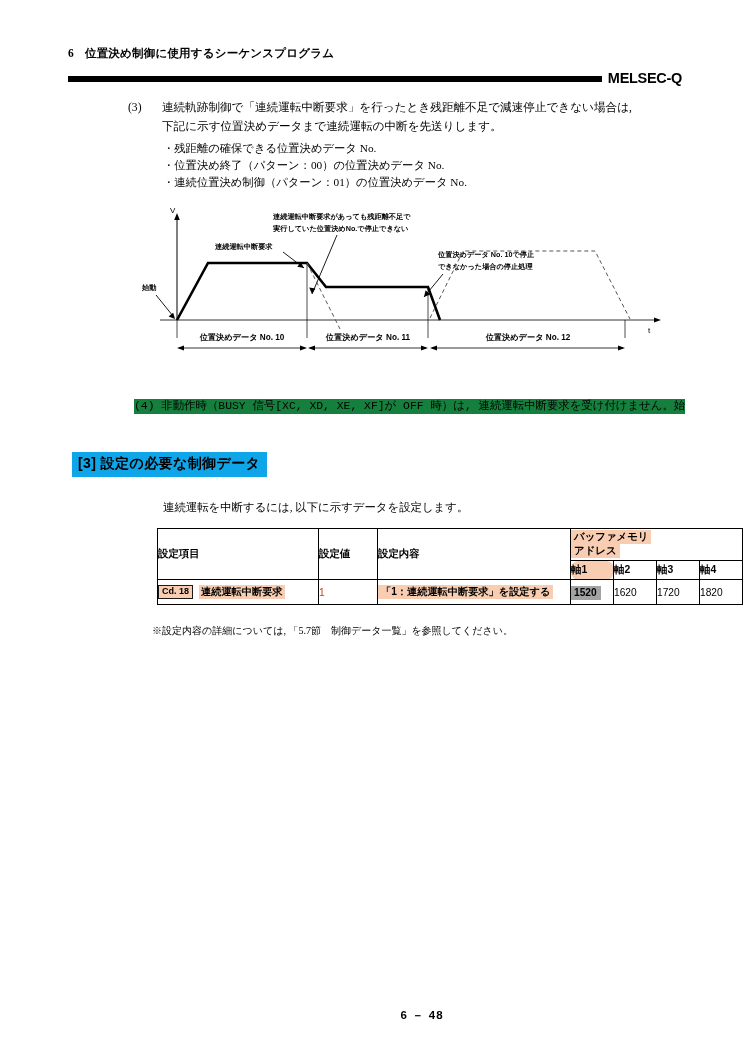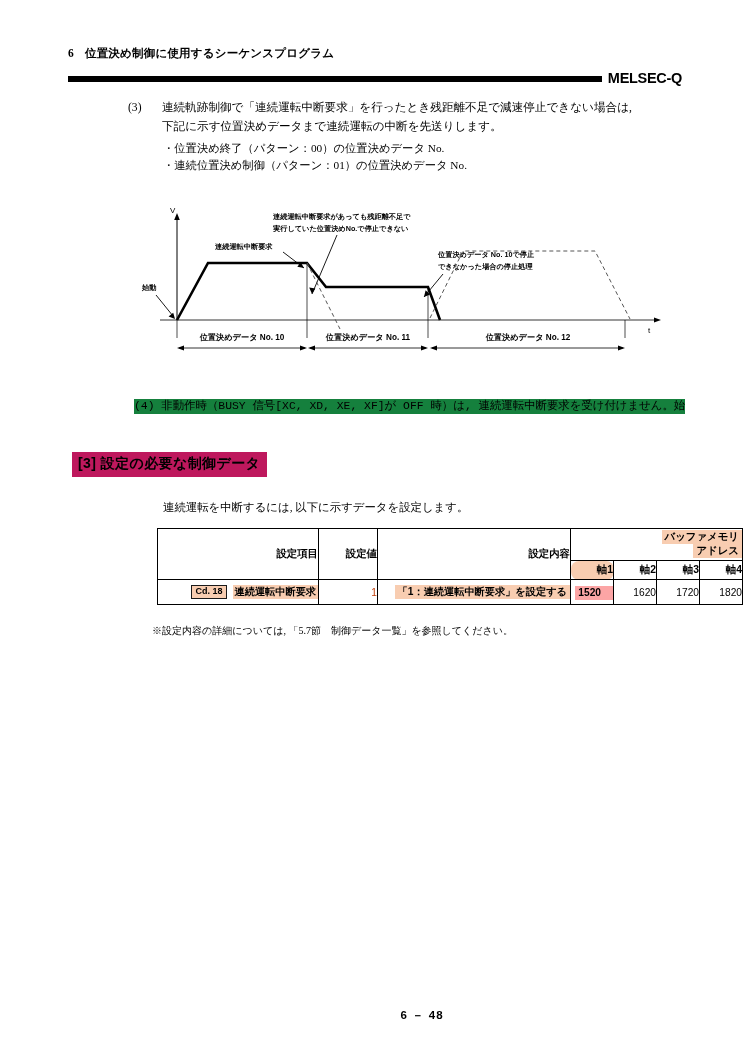--- a/index.html
+++ b/index.html
@@ -105,21 +105,21 @@
   }
   .para4 .l2 { margin-left: 14px; }
 
   
   .sec-head {
     position: absolute;
     left: 72px; top: 452px;
     font-family: "Liberation Sans", "DejaVu Sans", sans-serif;
     font-size: 14px;
     font-weight: bold;
-    background: #be185d;
+    background: #0ea5e9;
     padding: 3px 7px 4px 6px;
     letter-spacing: 0.4px;
     white-space: nowrap;
   }
 
   .intro-line {
     position: absolute;
     left: 163px; top: 500px;
     font-size: 11.4px;
     white-space: nowrap;
@@ -130,21 +130,21 @@
     position: absolute;
     left: 157px; top: 528px;
   }
   table.spec {
     border-collapse: collapse;
     font-size: 10.2px;
     table-layout: fixed;
   }
   table.spec th, table.spec td {
     border: 1px solid #000;
-    text-align: right;
+    text-align: left;
     vertical-align: middle;
     padding: 0;
     font-weight: normal;
     font-family: "Liberation Sans", "DejaVu Sans", sans-serif;
   }
   table.spec th {
     font-weight: bold;
     font-size: 10.4px;
   }
   .c-item   { width: 160px; }
@@ -193,22 +193,22 @@
   .val-cell {
     font-weight: bold;
     color: #c2410c;
   }
   .desc-cell .inner {
     background: #f8cdb1;
     font-weight: bold;
     padding: 1px 3px 2px 3px;
   }
   .addr-hl .inner {
-    background: #fca5a5;
-    padding: 1px 12px 2px 3px;
+    background: #a3a3a3;
+    padding: 1px 4px 2px 3px;
     font-weight: bold;
   }
 
   .tbl-note {
     position: absolute;
     left: 152px; top: 624px;
     font-size: 10px;
     white-space: nowrap;
   }
 
@@ -261,20 +261,21 @@
   <div class="lead">
     <span class="marker">(3)</span>
     <span class="ptext">
       <span>連続軌跡制御で「連続運転中断要求」を行ったとき残距離不足で減速停止できない場合は,</span><br>
       <span>下記に示す位置決めデータまで連続運転の中断を先送りします。</span>
     </span>
   </div>
 </div>
 
 <div class="bullets">
+  <div>・残距離の確保できる位置決めデータ No.</div>
   <div>・位置決め終了（パターン：00）の位置決めデータ No.</div>
   <div>・連続位置決め制御（パターン：01）の位置決めデータ No.</div>
 </div>
 
 <div class="figure">
 <svg width="530" height="175" viewBox="0 0 530 175" xmlns="http://www.w3.org/2000/svg">
 
   <text class="fig-txt" x="133" y="14">連続運転中断要求があっても残距離不足で</text>
   <text class="fig-txt" x="133" y="26">実行していた位置決めNo.で停止できない</text>
 

